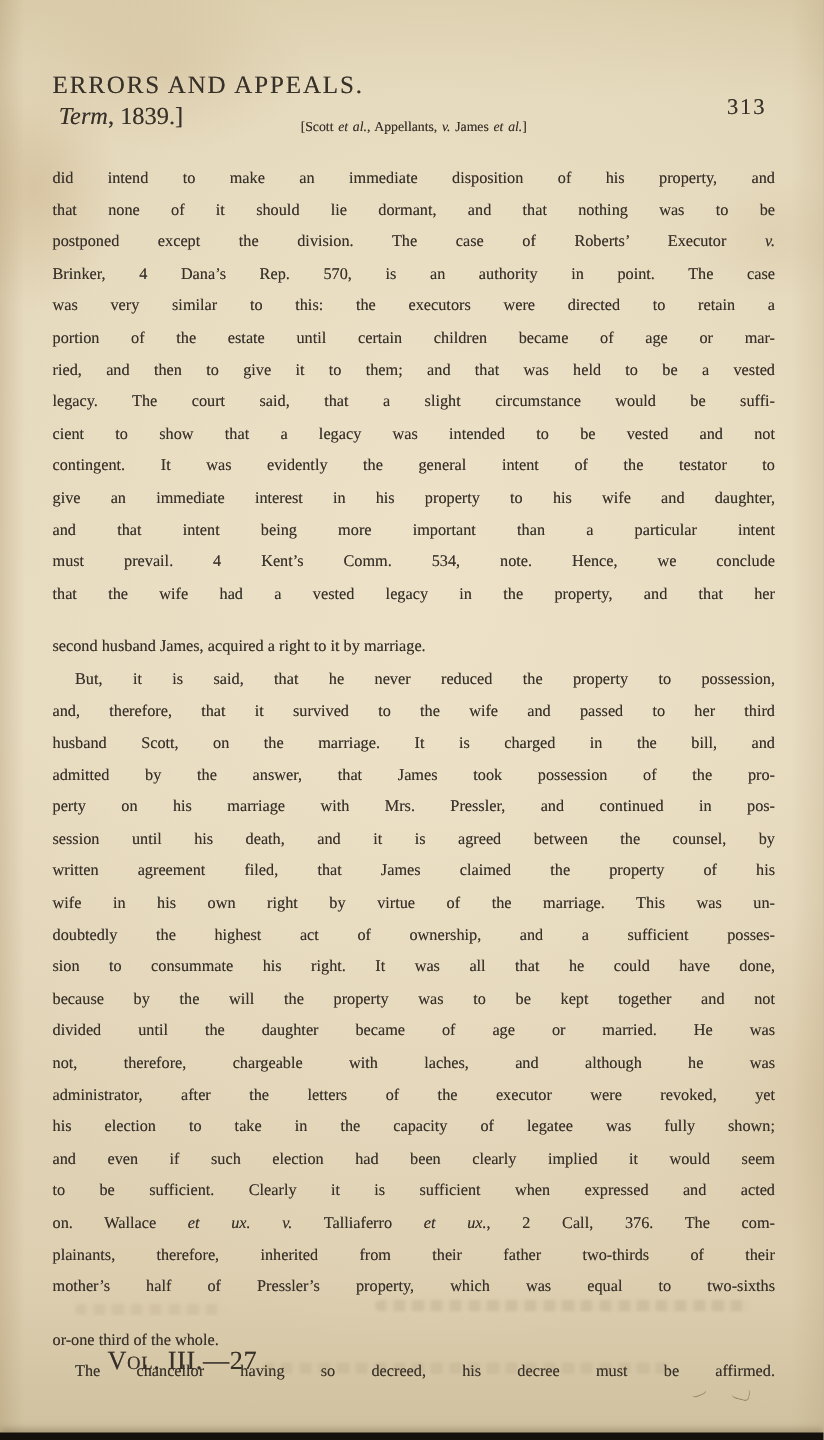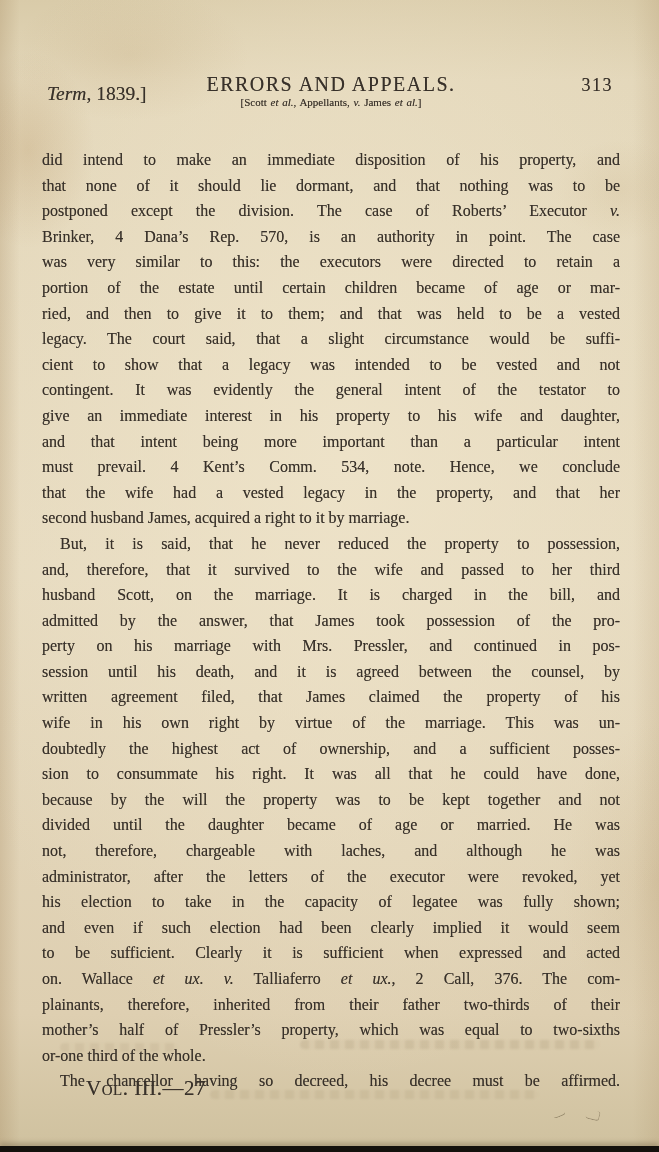--- a/index.html
+++ b/index.html
@@ -18,33 +18,33 @@
       radial-gradient(ellipse 130px 220px at 655px 880px, rgba(178,148,98,0.13), rgba(178,148,98,0) 72%),
       radial-gradient(ellipse 90px 70px at 620px 190px, rgba(178,148,98,0.12), rgba(178,148,98,0) 72%),
       radial-gradient(ellipse 430px 620px at 52% 40%, rgba(238,227,201,0.9) 0%, rgba(238,227,201,0) 100%),
       linear-gradient(to bottom, #d9cba9 0%, #e3d7ba 7%, #e6dabf 50%, #decfb1 88%, #d0c2a0 99%);
   }
   .ink { color:#38312a; text-shadow:0 0 0.5px rgba(52,45,37,0.55); }
 
   
   .header { position:absolute; top:57px; left:42px; width:578px; height:26px; }
   .docket { position:absolute; left:5px; top:1px; font-size:19.5px; white-space:nowrap;margin-top:25px; }
-  .running-title { position:absolute; left:0; right:0; top:16px; text-align:center;
+  .running-title { position:absolute; left:0; right:0; top:0; 
                    font-size:20px; letter-spacing:1.5px; }
   .pagenum { position:absolute; right:7px; top:18px; font-size:18px; letter-spacing:1.5px; }
 
   
   .caption { position:absolute; top:96px; left:42px; width:578px; text-align:center;
              font-size:11px; word-spacing:1px; }
 
   
-  .bodytext { position:absolute; top:147px; left:42px; width:578px;
-              font-size:16px; line-height:25.6px; }
+  .bodytext { position:absolute; top:129px; left:42px; width:578px;
+              font-size:13px; line-height:25.6px; }
   .ln { text-align:justify; text-align-last:justify; height:25.6px; overflow:visible; }
-  .ln-end { text-align-last:left; }
+  .ln-end { text-align-last:left;margin-top:17px; }
   .ln-indent { text-indent:18px; }
 
   
   .volline { position:absolute; top:1076px; left:86px; font-size:21px;
              font-variant:small-caps; letter-spacing:0.5px; }
 
   
   .ghost { position:absolute; height:9px; border-radius:5px;
            background:repeating-linear-gradient(90deg, rgba(128,106,74,0.14) 0 9px, rgba(128,106,74,0.02) 9px 15px);
            filter:blur(1.1px); }

